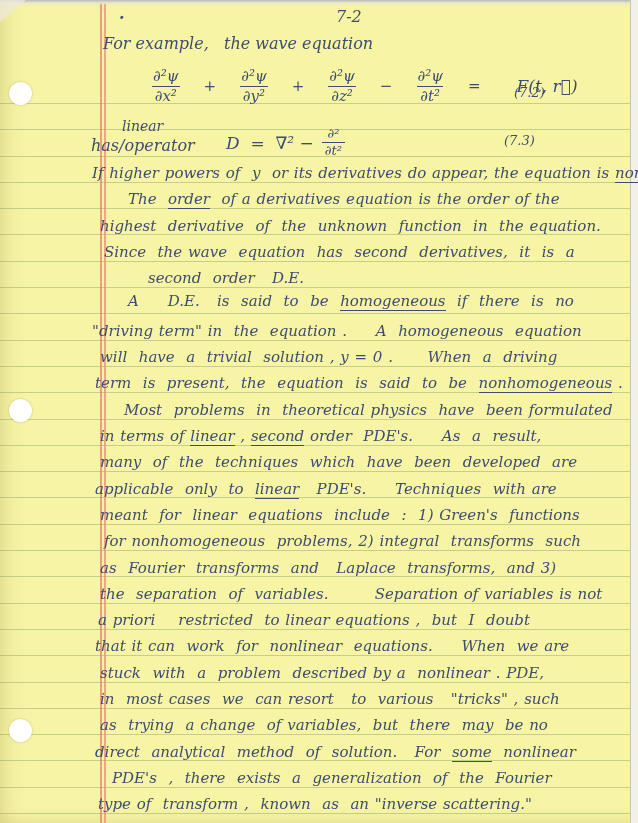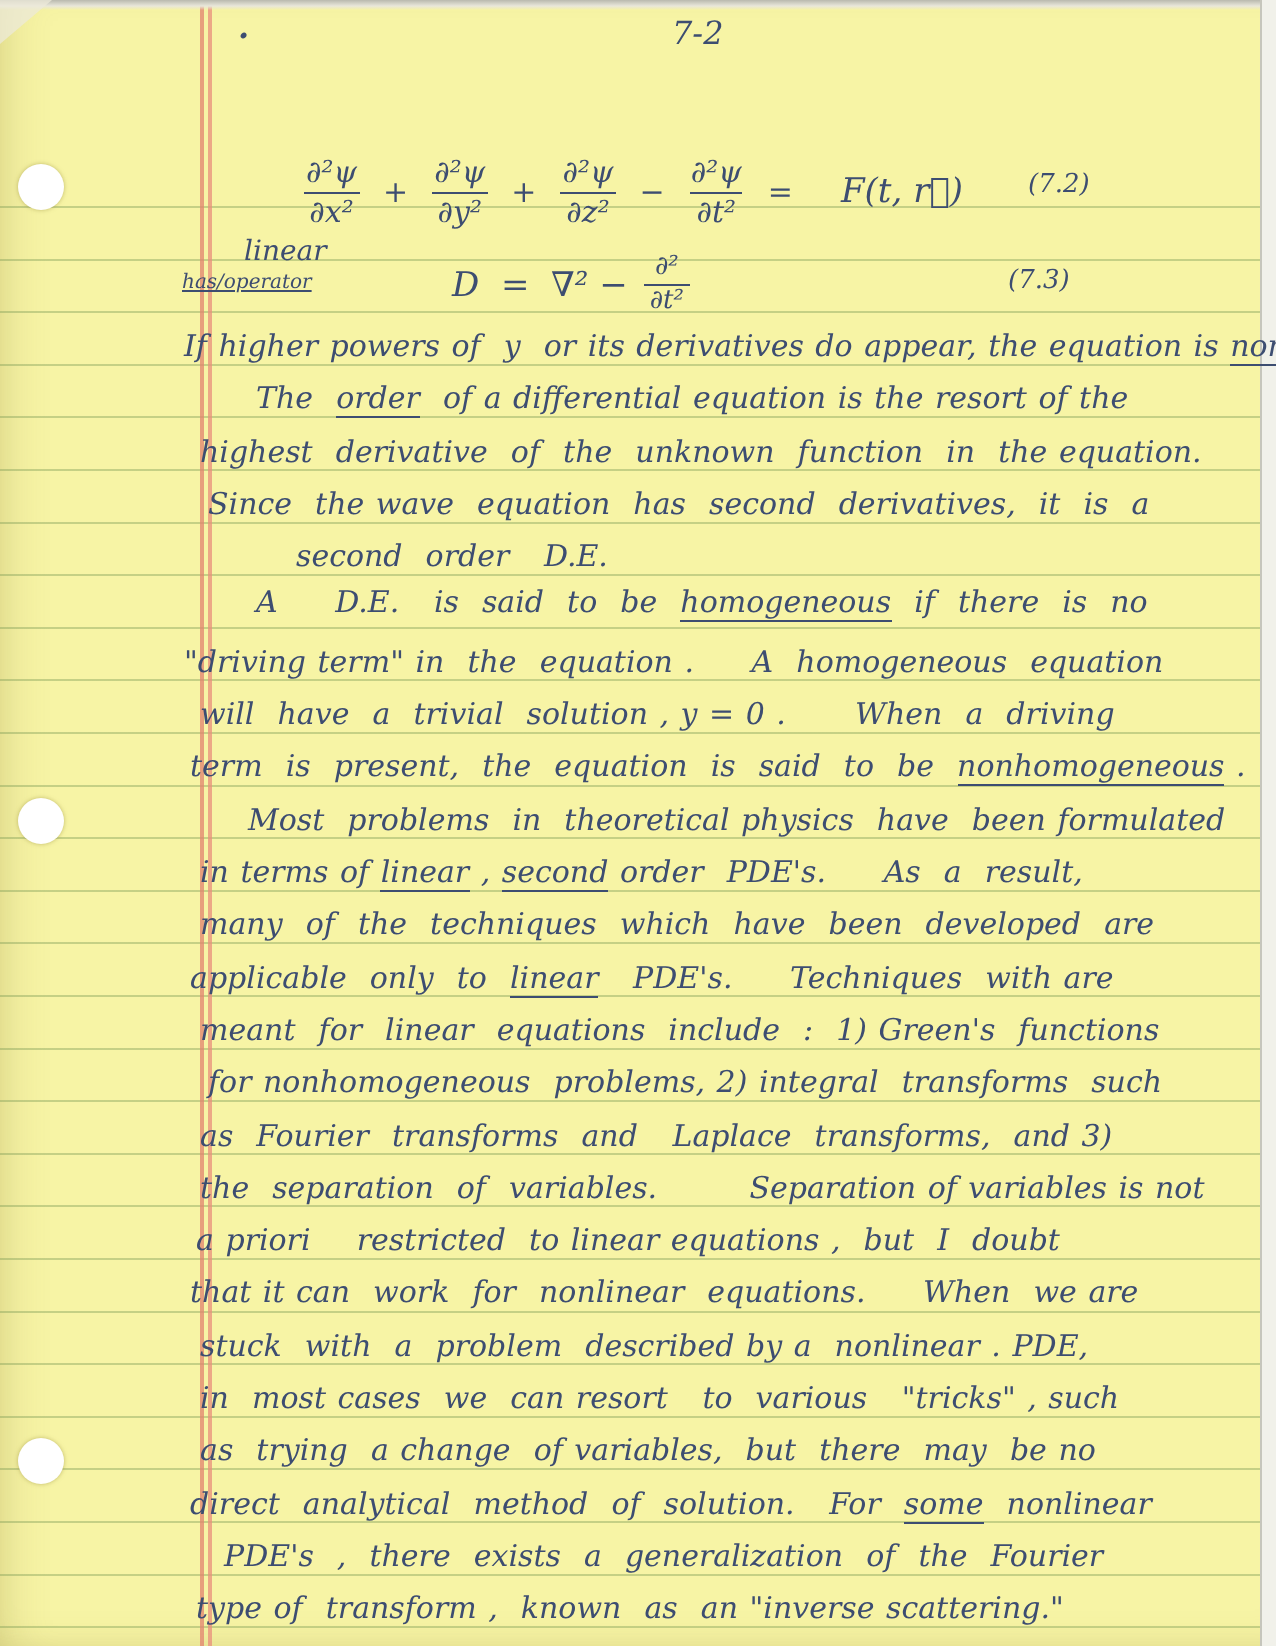--- a/index.html
+++ b/index.html
@@ -27,71 +27,72 @@
   .m2{left:104px;background:#e88f7c;}
   .hole{position:absolute;left:9px;width:23px;height:23px;border-radius:50%;
     background:#ffffff;box-shadow:0 0 2px rgba(150,140,60,.55);}
   .h1{top:82px;} .h2{top:399px;} .h3{top:719px;}
   
   .ink{position:absolute;color:#3d4d71;font-style:italic;white-space:pre;}
   .stray-dot{left:119px;top:4px;font-size:16px;font-weight:bold;}
   .page-number{left:336px;top:7px;font-size:16px;}
   .intro-line{left:103px;top:34px;font-size:16px;}
   .equation{display:flex;align-items:center;}
-  .eq72{left:150px;top:78px;gap:9px;font-size:16px;}
+  .eq72{left:150px;top:68px;gap:21px;font-size:16px;}
   .eq73{left:226px;top:127px;gap:8px;font-size:17px;}
   .frac{display:inline-flex;flex-direction:column;align-items:center;line-height:1.1;}
   .frac .num{padding:0 3px;}
   .frac .den{border-top:1.4px solid #3d4d71;margin-top:1px;padding:1px 3px 0 3px;}
   .eq72 .frac{font-size:15px;}
   .eq73 .frac{font-size:13px;}
   .op{font-size:15px;padding:0 1px;}
   .rhs{font-size:17px;margin-left:14px;}
   .eq-label{font-size:13px;}
   .l72{left:514px;top:85px;}
   .l73{left:504px;top:133px;}
   .inserted-word{left:122px;top:118px;font-size:14px;}
-  .operator-caption{left:91px;top:136px;font-size:10px;text-decoration:underline;}
+  .operator-caption{left:91px;top:136px;font-size:16px;}
   .note-line{font-size:15px;line-height:24px;height:24px;word-spacing:1px;}
   .u{border-bottom:1.5px solid #3d4d71;}
 </style>
 </head>
 <body>
 
 <div class="page">
   <div class="rules"></div>
   <div class="margin m1"></div>
   <div class="margin m2"></div>
   <div class="edge-top"></div>
   <div class="edge-right"></div>
   <div class="corner-fold"></div>
   <div class="hole h1"></div>
   <div class="hole h2"></div>
   <div class="hole h3"></div>
 
   <div class="ink stray-dot">.</div>
   <div class="ink page-number">7-2</div>
+  <div class="ink intro-line">For example,   the wave equation</div>
 
   <div class="ink equation eq72" id="eq72"><span class="frac"><span class="num">∂²ψ</span><span class="den">∂x²</span></span><span class="op">+</span><span class="frac"><span class="num">∂²ψ</span><span class="den">∂y²</span></span><span class="op">+</span><span class="frac"><span class="num">∂²ψ</span><span class="den">∂z²</span></span><span class="op">−</span><span class="frac"><span class="num">∂²ψ</span><span class="den">∂t²</span></span><span class="op">=</span><span class="rhs">F(t, r⃗)</span></div>
   <div class="ink eq-label l72">(7.2)</div>
 
   <div class="ink inserted-word">linear</div>
   <div class="ink operator-caption">has/operator</div>
   <div class="ink equation eq73">
     <span>D  =  ∇² −</span>
     <span class="frac">
       <span class="num">∂²</span>
       <span class="den">∂t²</span>
     </span>
   </div>
   <div class="ink eq-label l73">(7.3)</div>
 
   <div id="body-lines">
       <div class="ink note-line" style="top: 161px; left: 92px;"><span>If higher powers of  y  or its derivatives do appear, the equation is </span><span class="u">nonlinear</span></div>
-      <div class="ink note-line" style="top: 187.3px; left: 128px;"><span>The  </span><span class="u">order</span><span>  of a differential equation is the resort of the</span></div>
+      <div class="ink note-line" style="top: 187.3px; left: 128px;"><span>The  </span><span class="u">order</span><span>  of a derivatives equation is the order of the</span></div>
       <div class="ink note-line" style="top: 213.6px; left: 100px;"><span>highest  derivative  of  the  unknown  function  in  the equation.</span></div>
       <div class="ink note-line" style="top: 239.9px; left: 104px;"><span>Since  the wave  equation  has  second  derivatives,  it  is  a</span></div>
       <div class="ink note-line" style="top: 266.2px; left: 100px; margin-left: 48px;"><span>second  order   D.E.</span></div>
       <div class="ink note-line" style="top: 289px; left: 128px;"><span>A     D.E.   is  said  to  be  </span><span class="u">homogeneous</span><span>  if  there  is  no</span></div>
       <div class="ink note-line" style="top: 318.8px; left: 92px;"><span>"driving term" in  the  equation .     A  homogeneous  equation</span></div>
       <div class="ink note-line" style="top: 345.1px; left: 100px;"><span>will  have  a  trivial  solution , y = 0 .      When  a  driving</span></div>
       <div class="ink note-line" style="top: 371.4px; left: 95px;"><span>term  is  present,  the  equation  is  said  to  be  </span><span class="u">nonhomogeneous</span><span> .</span></div>
       <div class="ink note-line" style="top: 397.7px; left: 124px;"><span>Most  problems  in  theoretical physics  have  been formulated</span></div>
       <div class="ink note-line" style="top: 424px; left: 100px;"><span>in terms of </span><span class="u">linear</span><span> , </span><span class="u">second</span><span> order  PDE's.     As  a  result,</span></div>
       <div class="ink note-line" style="top: 450.3px; left: 100px;"><span>many  of  the  techniques  which  have  been  developed  are</span></div>

